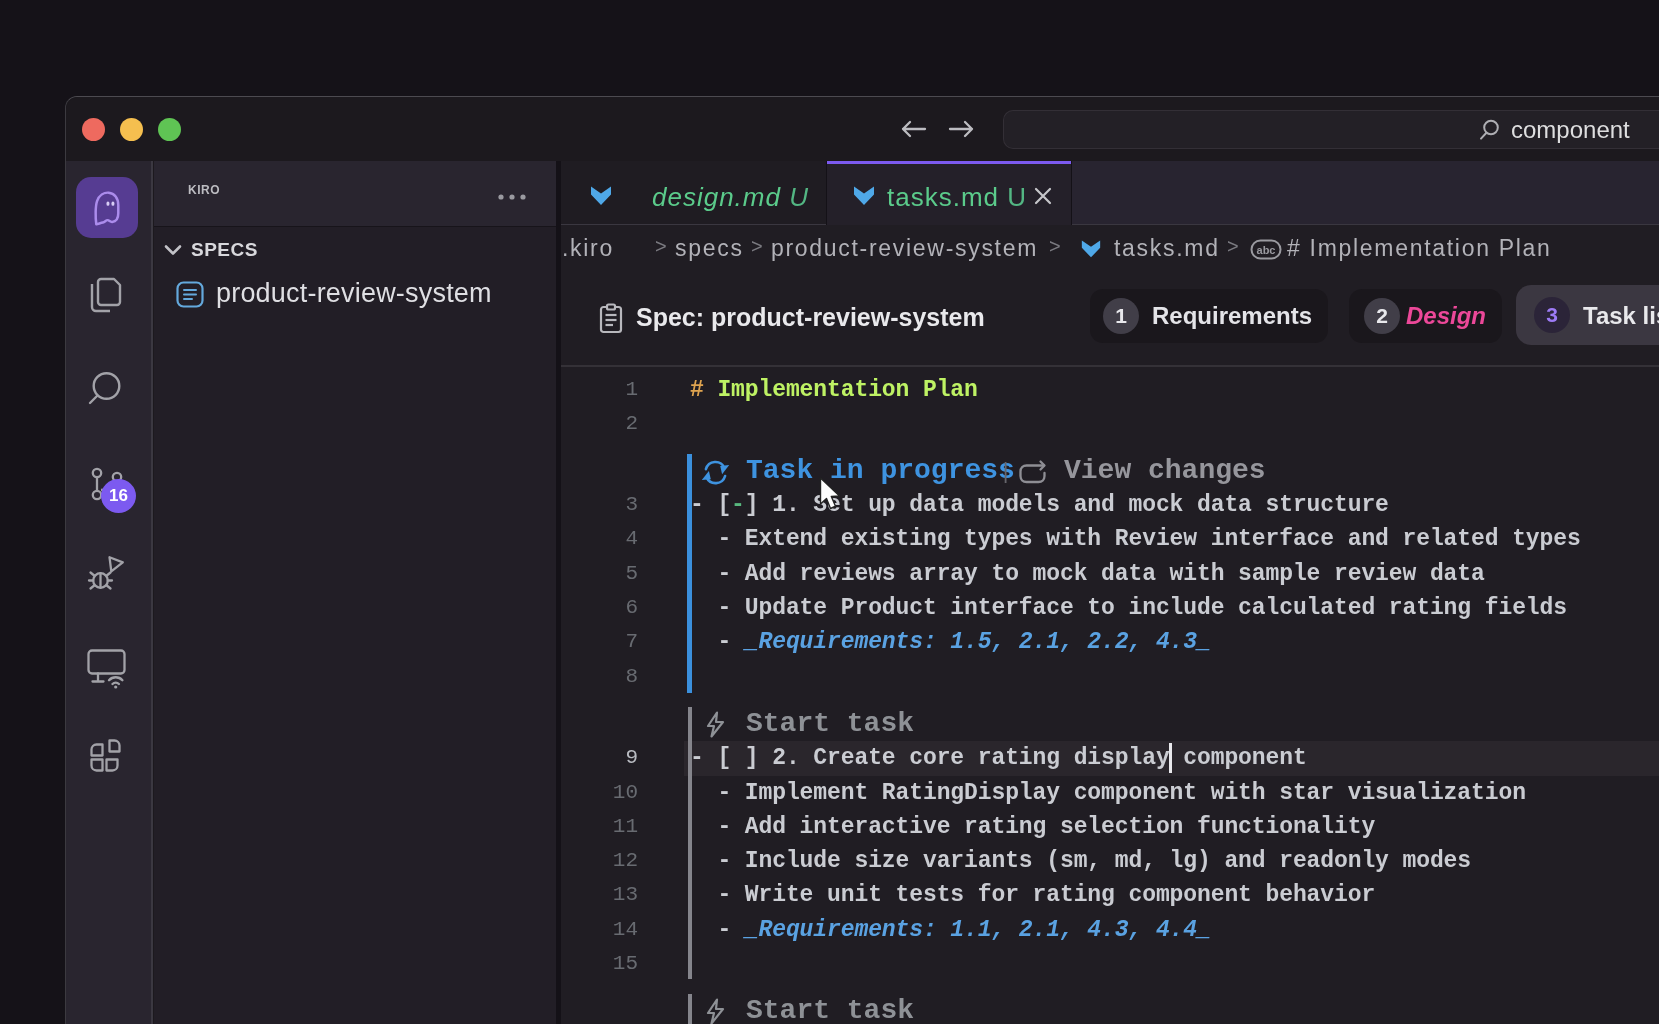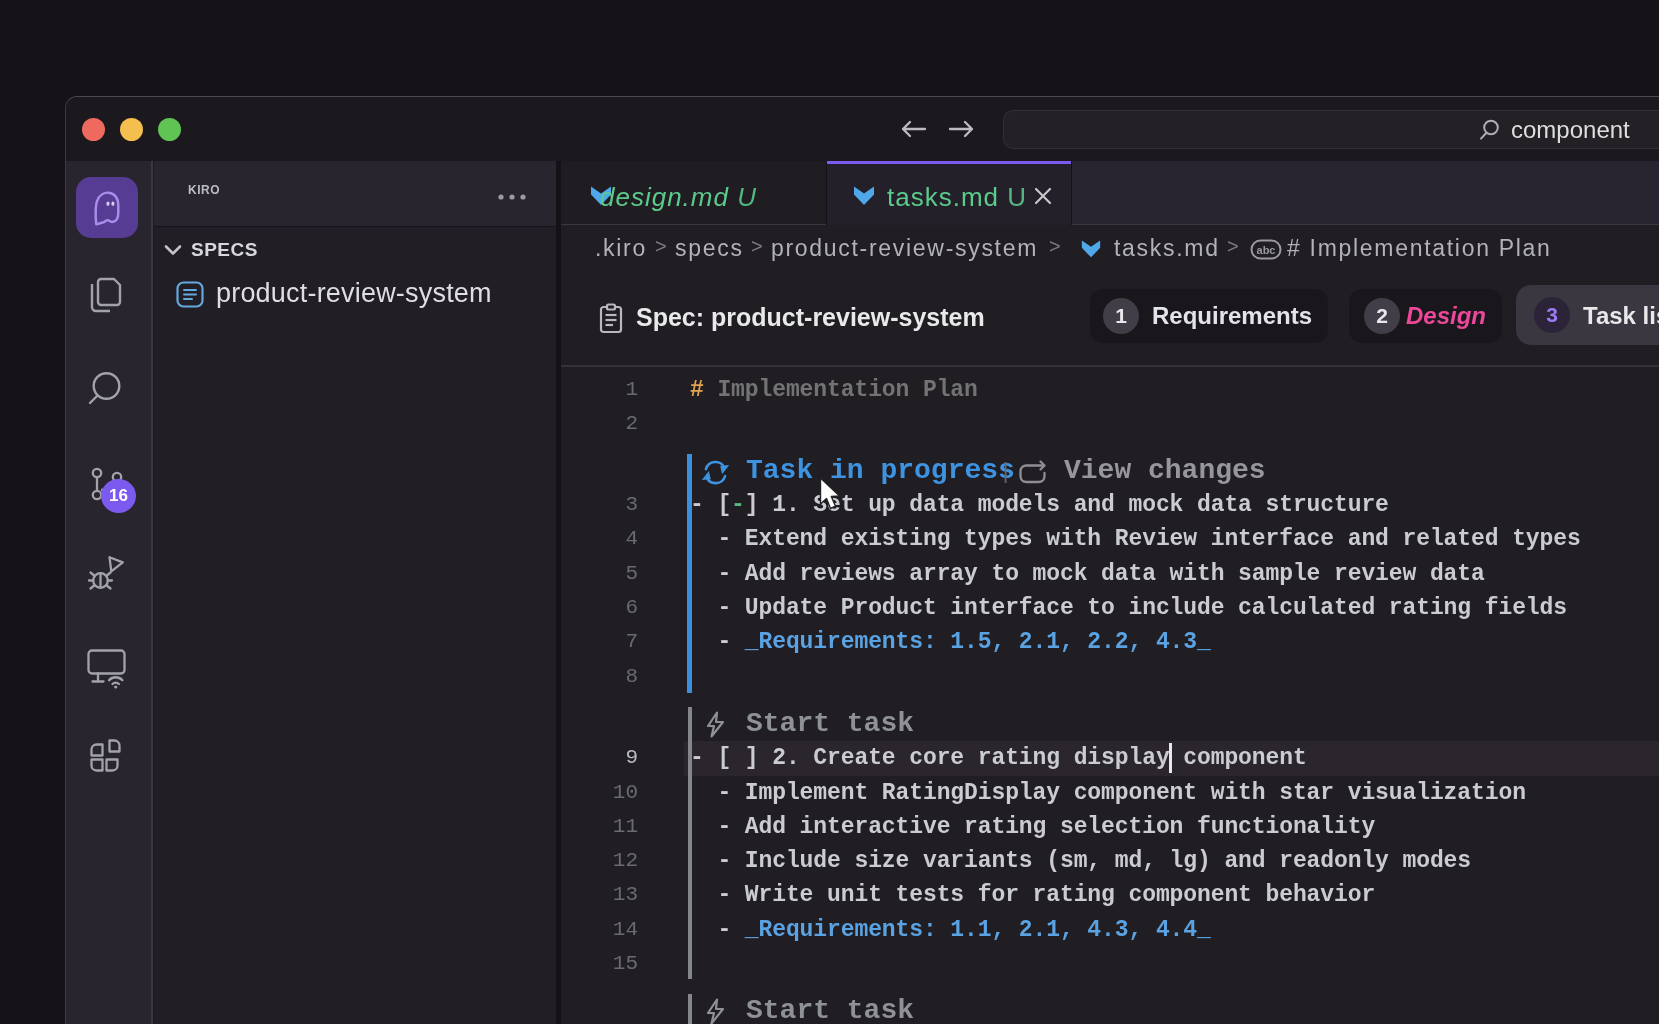--- a/index.html
+++ b/index.html
@@ -31,21 +31,21 @@
   #tabsep1 { left:826px; top:161px; width:1px; height:64px; background:#141117; }
   #tabsep2 { left:1071px; top:161px; width:1px; height:64px; background:#141117; }
   .tabtxt { font-size:26px; letter-spacing:1px; color:#5bcb8b; }
   #specdiv { left:561px; top:365px; width:1098px; height:2px; background:#343137; }
   
   .ln { position:absolute; width:78px; text-align:right; font-family:"Liberation Mono",monospace;
         font-size:21px; color:#686b71; line-height:34px; height:34px; }
   .code { position:absolute; left:690px; font-family:"Liberation Mono",monospace; font-size:23px;
           color:#caccd2; line-height:34px; height:34px; white-space:pre; letter-spacing:-0.1px; font-weight:bold; }
   .ann  { position:absolute; font-family:"Liberation Mono",monospace; font-size:28px; line-height:34px; height:34px; white-space:pre; font-weight:bold; }
-  .it { color:#5aa2e2; }
+  .it { font-style:italic; color:#5aa2e2; }
   #hl9 { left:684px; top:741px; width:975px; height:35px; background:#2a262c; }
   #bluebar { left:687px; top:454px; width:5px; height:239px; background:#3b90dd; }
   #graybar1 { left:688px; top:707px; width:4px; height:272px; background:#85858c; }
   #graybar2 { left:688px; top:994px; width:4px; height:30px; background:#85858c; }
   #cursor { left:1169px; top:743px; width:3px; height:30px; background:#e8e8ec; }
   svg { display:block; }
   .icon { position:absolute; }
 </style>
 </head>
 <body>
@@ -162,31 +162,31 @@
   <div class="abs" id="tabstrip"></div>
   <div class="abs" id="tab1"></div>
   <div class="abs" id="tab2"></div>
   <div class="abs" id="tabsep1"></div>
   <div class="abs" id="tabsep2"></div>
   <div class="abs" id="ed-sep"></div>
 
   <svg class="icon" style="left:589px;top:184px" width="24" height="26" viewBox="0 0 24 26">
     <path d="M2 2.5 L12 9.5 L22 2.5 L22 10.5 L12 21 L2 10.5 Z" fill="#4fa8e8"></path>
   </svg>
-  <div class="abs tabtxt" style="left:600px;top:182px;font-style:italic;">design.md <span style="color:#53b683">U</span></div>
+  <div class="abs tabtxt" style="left:652px;top:182px;font-style:italic;">design.md <span style="color:#53b683">U</span></div>
 
   <svg class="icon" style="left:852px;top:184px" width="24" height="26" viewBox="0 0 24 26">
     <path d="M2 2.5 L12 9.5 L22 2.5 L22 10.5 L12 21 L2 10.5 Z" fill="#4fa8e8"></path>
   </svg>
   <div class="abs tabtxt" style="left:887px;top:182px;">tasks.md <span style="color:#53b683">U</span></div>
   <svg class="icon" style="left:1033px;top:186px" width="20" height="20" viewBox="0 0 20 20">
     <path d="M3 3 L17 17 M17 3 L3 17" stroke="#c6c6ca" stroke-width="2.2" stroke-linecap="round"></path>
   </svg>
 
-  <div class="abs" style="left:595px;top:235px;font-size:23px;letter-spacing:1.7px;color:#b2b2b8;white-space:pre;">.kiro</div>
+  <div class="abs" style="left:562px;top:235px;font-size:23px;letter-spacing:1.7px;color:#b2b2b8;white-space:pre;">.kiro</div>
   <div class="abs" style="left:655px;top:235px;font-size:20px;color:#7a7a80;">&gt;</div>
   <div class="abs" style="left:675px;top:235px;font-size:23px;letter-spacing:1.7px;color:#b2b2b8;">specs</div>
   <div class="abs" style="left:751px;top:235px;font-size:20px;color:#7a7a80;">&gt;</div>
   <div class="abs" style="left:771px;top:235px;font-size:23px;letter-spacing:1.7px;color:#b2b2b8;">product-review-system</div>
   <div class="abs" style="left:1049px;top:235px;font-size:20px;color:#7a7a80;">&gt;</div>
   <svg class="icon" style="left:1080px;top:238px" width="22" height="24" viewBox="0 0 24 26">
     <path d="M2 2.5 L12 9.5 L22 2.5 L22 10.5 L12 21 L2 10.5 Z" fill="#4fa8e8"></path>
   </svg>
   <div class="abs" style="left:1114px;top:235px;font-size:23px;letter-spacing:1.7px;color:#b2b2b8;">tasks.md</div>
   <div class="abs" style="left:1227px;top:235px;font-size:20px;color:#7a7a80;">&gt;</div>
@@ -232,21 +232,21 @@
   <div class="ln" style="left:560px;top:625px;">7</div>
   <div class="ln" style="left:560px;top:660px;">8</div>
   <div class="ln" style="left:560px;top:741px;color:#b9bcc2;">9</div>
   <div class="ln" style="left:560px;top:776px;">10</div>
   <div class="ln" style="left:560px;top:810px;">11</div>
   <div class="ln" style="left:560px;top:844px;">12</div>
   <div class="ln" style="left:560px;top:878px;">13</div>
   <div class="ln" style="left:560px;top:913px;">14</div>
   <div class="ln" style="left:560px;top:947px;">15</div>
 
-  <div class="code" style="top:373px;"><span style="color:#dfa450;"># </span><span style="color:#737373;font-weight:bold;">Implementation Plan</span></div>
+  <div class="code" style="top:373px;"><span style="color:#dfa450;"># </span><span style="color:#bef264;font-weight:bold;">Implementation Plan</span></div>
 
   <div class="abs" id="bluebar"></div>
   <div class="abs" id="graybar1"></div>
   <div class="abs" id="graybar2"></div>
 
   <svg class="icon" style="left:698px;top:458px" width="35" height="30" viewBox="0 0 35 30">
     <g stroke="#3e93e0" stroke-width="2.6" fill="none" stroke-linecap="round">
       <path d="M7.9 11.2 A 9.9 9.9 0 0 1 26.4 9.8"></path>
       <path d="M27.1 18.0 A 9.9 9.9 0 0 1 8.6 19.4"></path>
     </g>

